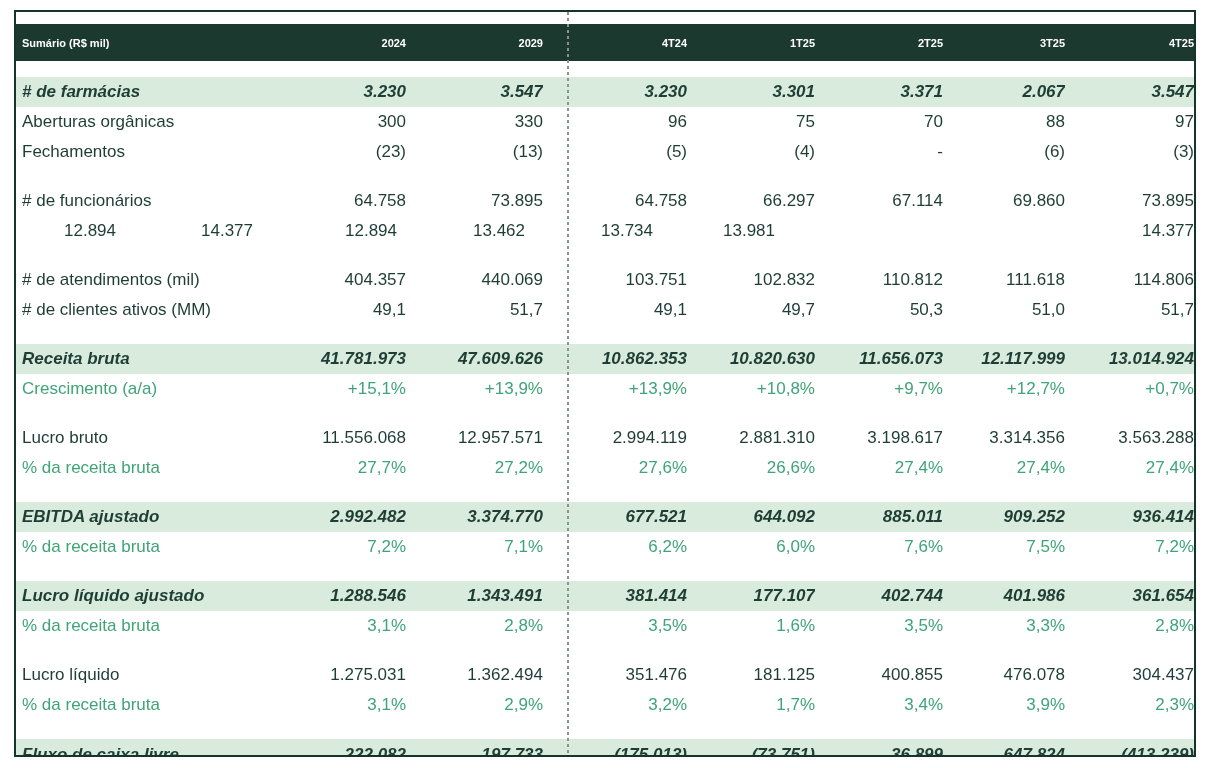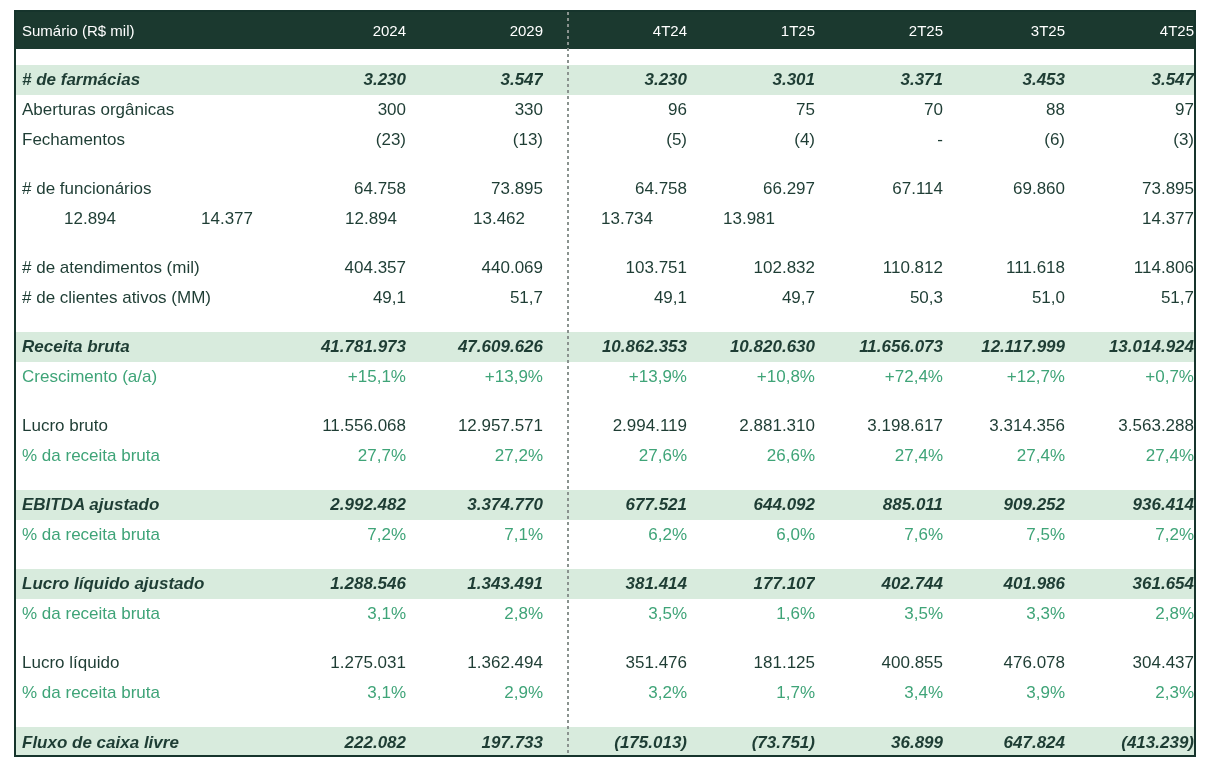--- a/index.html
+++ b/index.html
@@ -22,22 +22,23 @@
     height:747px;
     border:2px solid var(--border);
     background:#fff;
     overflow:hidden;
   }
   .row{display:flex;align-items:center;height:30px;font-size:17px;}
   .row.header{
     height:37px;
     background:var(--header-bg);
     color:var(--header-text);
-    font-weight:400;
-    font-size:15px;
+    font-weight:700;
+    font-size:11px;
+    margin-top:12px;
   }
   .row.gap{height:16px;}
   .row.spacer{height:19px;}
   .row.highlight{background:var(--highlight-bg);font-weight:700;font-style:italic;}
   .row.green{color:var(--accent-green);}
   .row.last{height:31px;}
   .cell{white-space:nowrap;overflow:hidden;}
   .cell.label{width:290px;padding-left:6px;text-align:left;}
   .cell.num{text-align:right;}
   .c0{width:100px;}
@@ -76,21 +77,21 @@
     <div class="row gap"></div>
 
     <div id="table-body">
         <div class="row highlight">
           <div class="cell label"># de farmácias</div>
           <div class="cell num c0">3.230</div>
           <div class="cell num c1">3.547</div>
           <div class="cell num c2">3.230</div>
           <div class="cell num c3">3.301</div>
           <div class="cell num c4">3.371</div>
-          <div class="cell num c5">3.453</div>
+          <div class="cell num c5">2.067</div>
           <div class="cell num c6">3.547</div>
         </div>
         <div class="row normal">
           <div class="cell label">Aberturas orgânicas</div>
           <div class="cell num c0">300</div>
           <div class="cell num c1">330</div>
           <div class="cell num c2">96</div>
           <div class="cell num c3">75</div>
           <div class="cell num c4">70</div>
           <div class="cell num c5">88</div>
@@ -157,21 +158,21 @@
           <div class="cell num c4">11.656.073</div>
           <div class="cell num c5">12.117.999</div>
           <div class="cell num c6">13.014.924</div>
         </div>
         <div class="row green">
           <div class="cell label">Crescimento (a/a)</div>
           <div class="cell num c0">+15,1%</div>
           <div class="cell num c1">+13,9%</div>
           <div class="cell num c2">+13,9%</div>
           <div class="cell num c3">+10,8%</div>
-          <div class="cell num c4">+72,4%</div>
+          <div class="cell num c4">+9,7%</div>
           <div class="cell num c5">+12,7%</div>
           <div class="cell num c6">+0,7%</div>
         </div>
         <div class="row spacer"></div>
         <div class="row normal">
           <div class="cell label">Lucro bruto</div>
           <div class="cell num c0">11.556.068</div>
           <div class="cell num c1">12.957.571</div>
           <div class="cell num c2">2.994.119</div>
           <div class="cell num c3">2.881.310</div>

